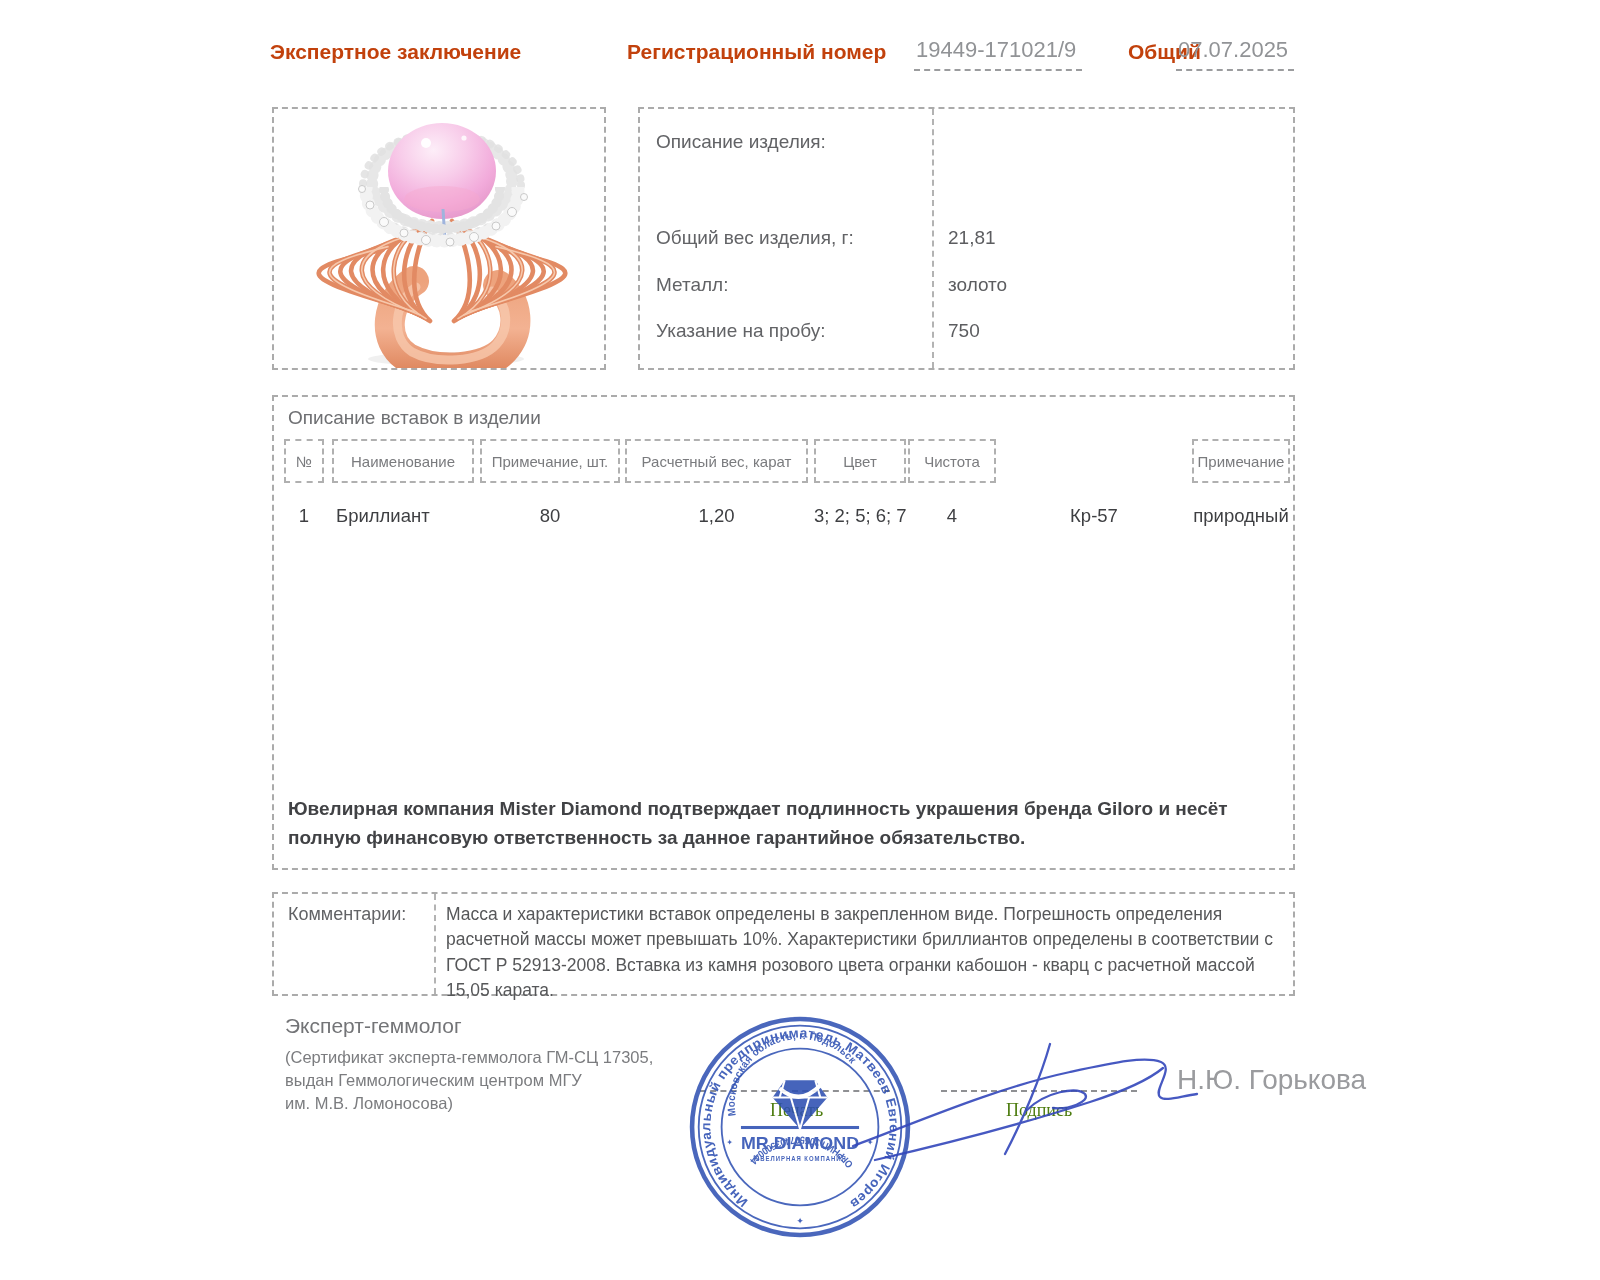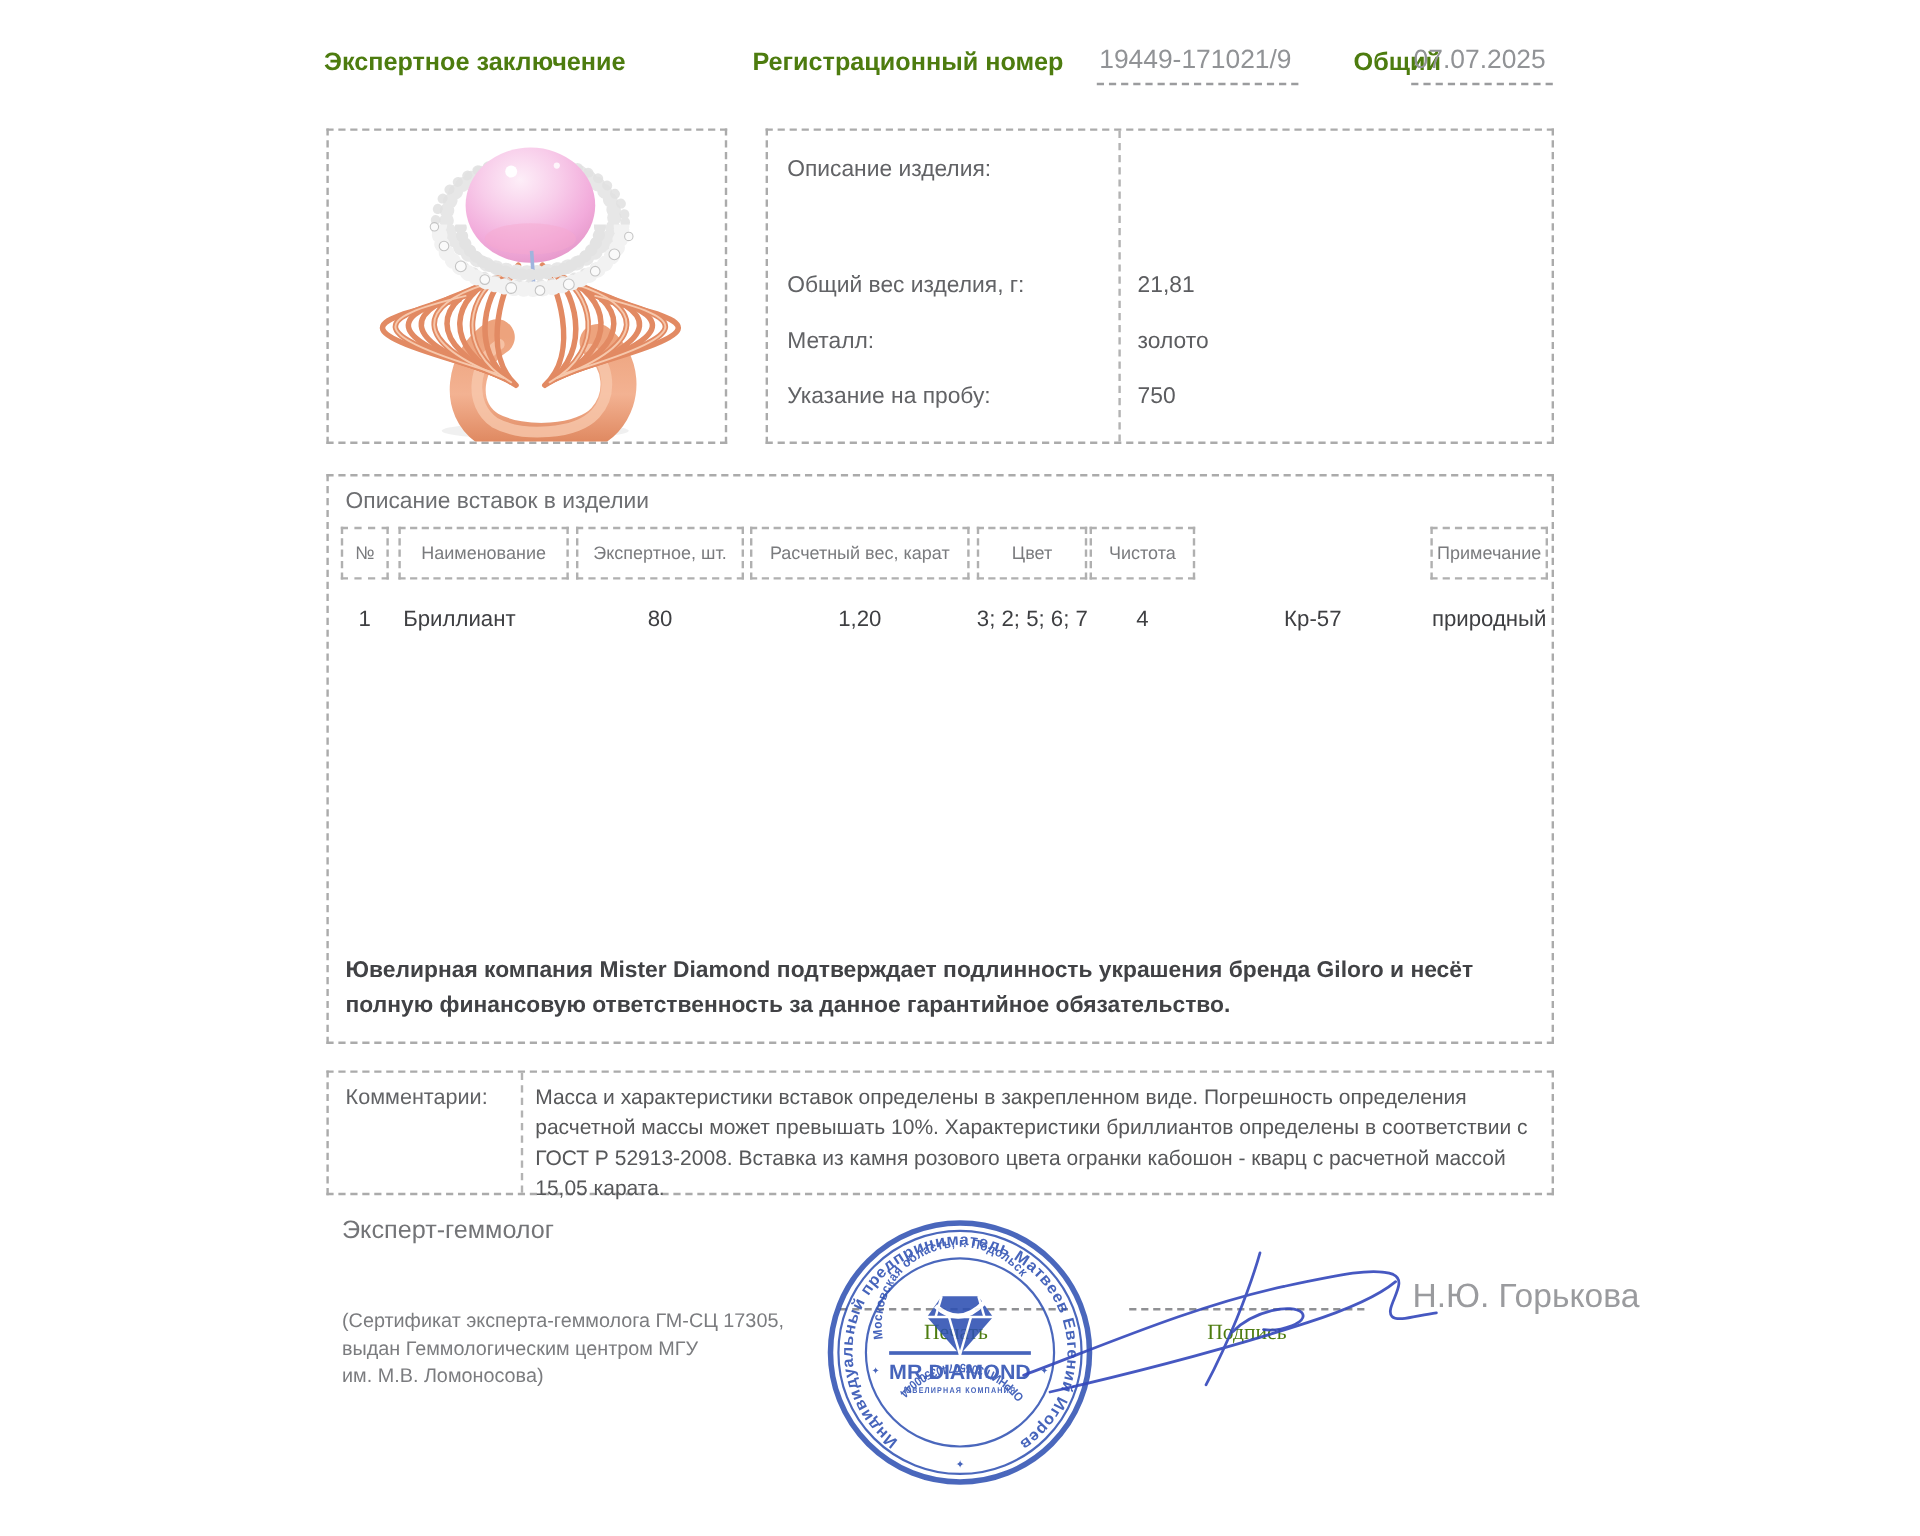--- a/index.html
+++ b/index.html
@@ -3,21 +3,21 @@
 <meta charset="utf-8">
 <style>
   html,body{margin:0;padding:0;background:#fff;}
   body{
     width:1600px;height:1280px;position:relative;overflow:hidden;
     font-family:"Liberation Sans",sans-serif;color:#4c4d4f;
   }
   .abs{position:absolute;}
 
   
-  .h-bold{font-size:21px;font-weight:bold;color:#4d7c0f;white-space:nowrap;}
+  .h-bold{font-size:21px;font-weight:bold;color:#c2410c;white-space:nowrap;}
   .h-value{font-size:22px;color:#919396;white-space:nowrap;border-bottom:2px dashed #9b9c9e;padding:0 6px 6px 2px;}
 
   
   .dash-box{border:2px dashed #ababab;background:#fff;box-sizing:border-box;}
 
   
   .detail-label{font-size:19px;color:#626366;white-space:nowrap;}
   .detail-value{font-size:19px;color:#5c5d60;}
   .v-divider{border-left:2px dashed #b3b3b3;}
 
@@ -35,21 +35,21 @@
   .guarantee{
     font-size:19px;font-weight:bold;color:#414245;line-height:1.5;
   }
 
   
   .comment-label{font-size:18px;color:#626366;}
   .comment-text{font-size:17.5px;color:#565759;line-height:1.45;}
 
   
   .expert-title{font-size:21px;color:#737477;text-align:center;}
-  .expert-cert{font-size:16.5px;color:#7b7c7f;line-height:1.38;margin-top:44px;}
+  .expert-cert{font-size:16.5px;color:#7b7c7f;line-height:1.38;}
   .caption-gray{font-size:18px;color:#4d7c0f;font-family:Liberation Serif, serif;}
   .name-gray{font-size:28px;color:#9a9b9e;}
   .sig-line{border-top:2px dashed #8f9093;height:0;}
 
   svg text{font-family:"Liberation Sans",sans-serif;}
 </style>
 </head>
 <body>
 
 <div class="abs h-bold" style="left:270px;top:40px;">Экспертное заключение</div>
@@ -159,21 +159,21 @@
 
   <div class="abs detail-label" style="left:16px;top:211px;">Указание на пробу:</div>
   <div class="abs detail-value" style="left:308px;top:211px;">750</div>
 </div>
 
 <div class="abs dash-box" style="left:272px;top:395px;width:1023px;height:475px;">
   <div class="abs section-title" style="left:14px;top:10px;">Описание вставок в изделии</div>
 
   <div class="abs th-cell" style="left:10px;top:42px;width:40px;height:44px;">№</div>
   <div class="abs th-cell" style="left:58px;top:42px;width:142px;height:44px;">Наименование</div>
-  <div class="abs th-cell" style="left:206px;top:42px;width:140px;height:44px;">Экспертное, шт.</div>
+  <div class="abs th-cell" style="left:206px;top:42px;width:140px;height:44px;">Примечание, шт.</div>
   <div class="abs th-cell" style="left:351px;top:42px;width:183px;height:44px;">Расчетный вес, карат</div>
   <div class="abs th-cell" style="left:540px;top:42px;width:92px;height:44px;">Цвет</div>
   <div class="abs th-cell" style="left:634px;top:42px;width:88px;height:44px;">Чистота</div>
   <div class="abs th-cell" style="left:918px;top:42px;width:98px;height:44px;">Примечание</div>
 
   <div class="abs td-cell" style="left:10px;top:102px;width:40px;">1</div>
   <div class="abs td-cell" style="left:62px;top:102px;width:142px;text-align:left;">Бриллиант</div>
   <div class="abs td-cell" style="left:206px;top:102px;width:140px;">80</div>
   <div class="abs td-cell" style="left:351px;top:102px;width:183px;">1,20</div>
   <div class="abs td-cell" style="left:540px;top:102px;width:92px;">3; 2; 5; 6; 7</div>

